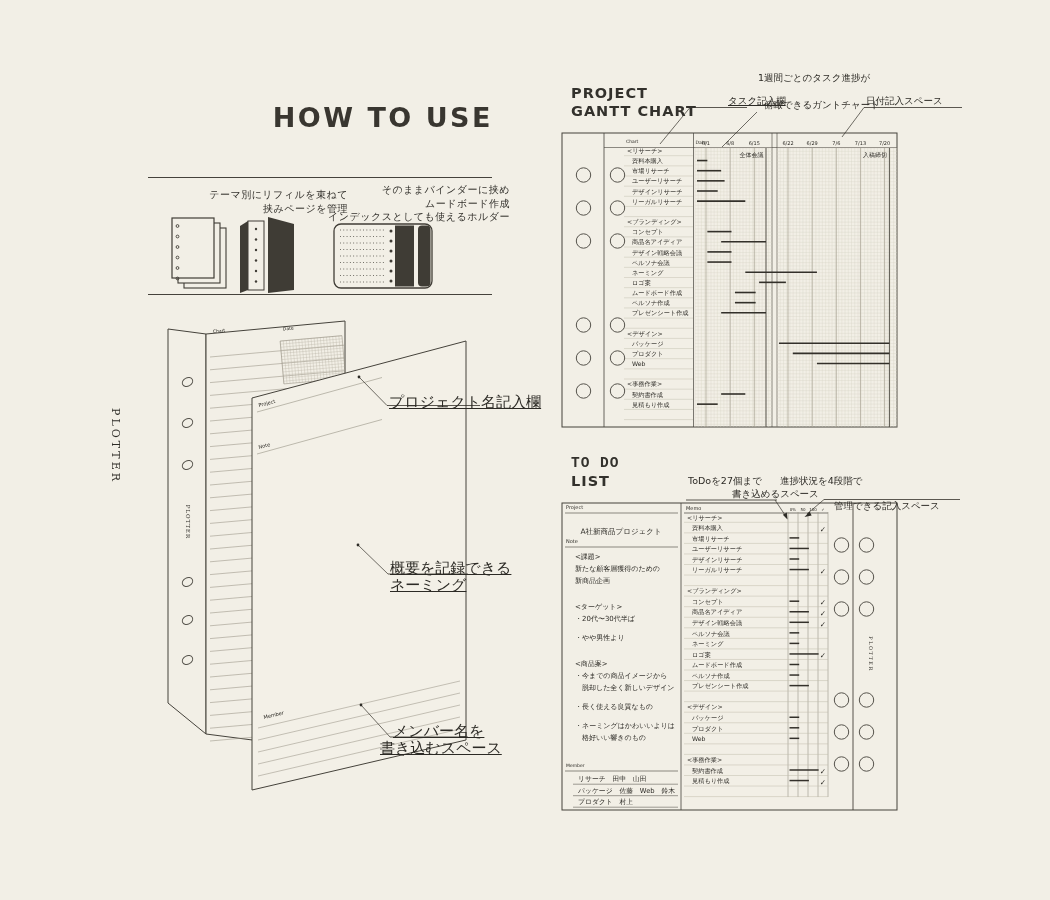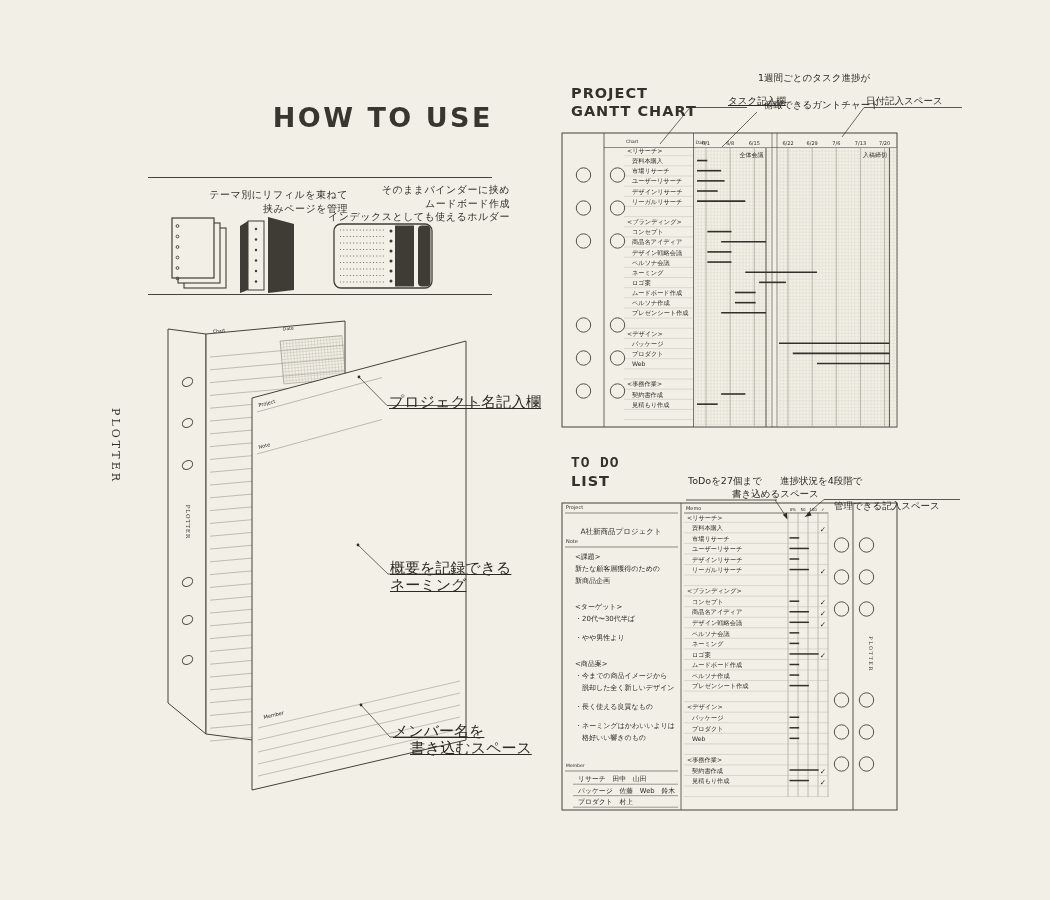--- a/index.html
+++ b/index.html
@@ -694,21 +694,21 @@
   <div class="abs ctr instr" style="left:318px;top:183px;width:192px;font-family:Liberation Serif, serif;">
     <div>そのままバインダーに挟め</div>
     <div>ムードボード作成</div>
     <div>インデックスとしても使えるホルダー</div>
   </div>
 
   <div class="abs callout-l" style="left:389px;top:393px;">プロジェクト名記入欄</div>
   <div class="abs callout-l" style="left:390px;top:559px;">概要を記録できる</div>
   <div class="abs callout-l" style="left:390px;top:576px;">ネーミング</div>
   <div class="abs callout-l" style="left:393px;top:722px;">メンバー名を</div>
-  <div class="abs callout-l" style="left:410px;top:739px;text-align:center;">書き込むスペース</div>
+  <div class="abs callout-l" style="left:380px;top:739px;text-align:center;">書き込むスペース</div>
 
   <div class="abs h2" style="left:571px;top:84px;">PROJECT</div>
   <div class="abs h2" style="left:571px;top:102px;">GANTT CHART</div>
   <div class="abs callout" style="left:728px;top:95px;text-decoration:underline;">タスク記入欄</div>
   <div class="abs callout" style="left:758px;top:72px;">1週間ごとのタスク進捗が</div>
   <div class="abs callout" style="left:764px;top:99px;">俯瞰できるガントチャート</div>
   <div class="abs callout" style="left:866px;top:95px;">日付記入スペース</div>
 
   <div class="abs h2" style="left:571px;top:454px;font-family:Liberation Mono, monospace;">TO DO</div>
   <div class="abs h2" style="left:571px;top:472px;">LIST</div>

